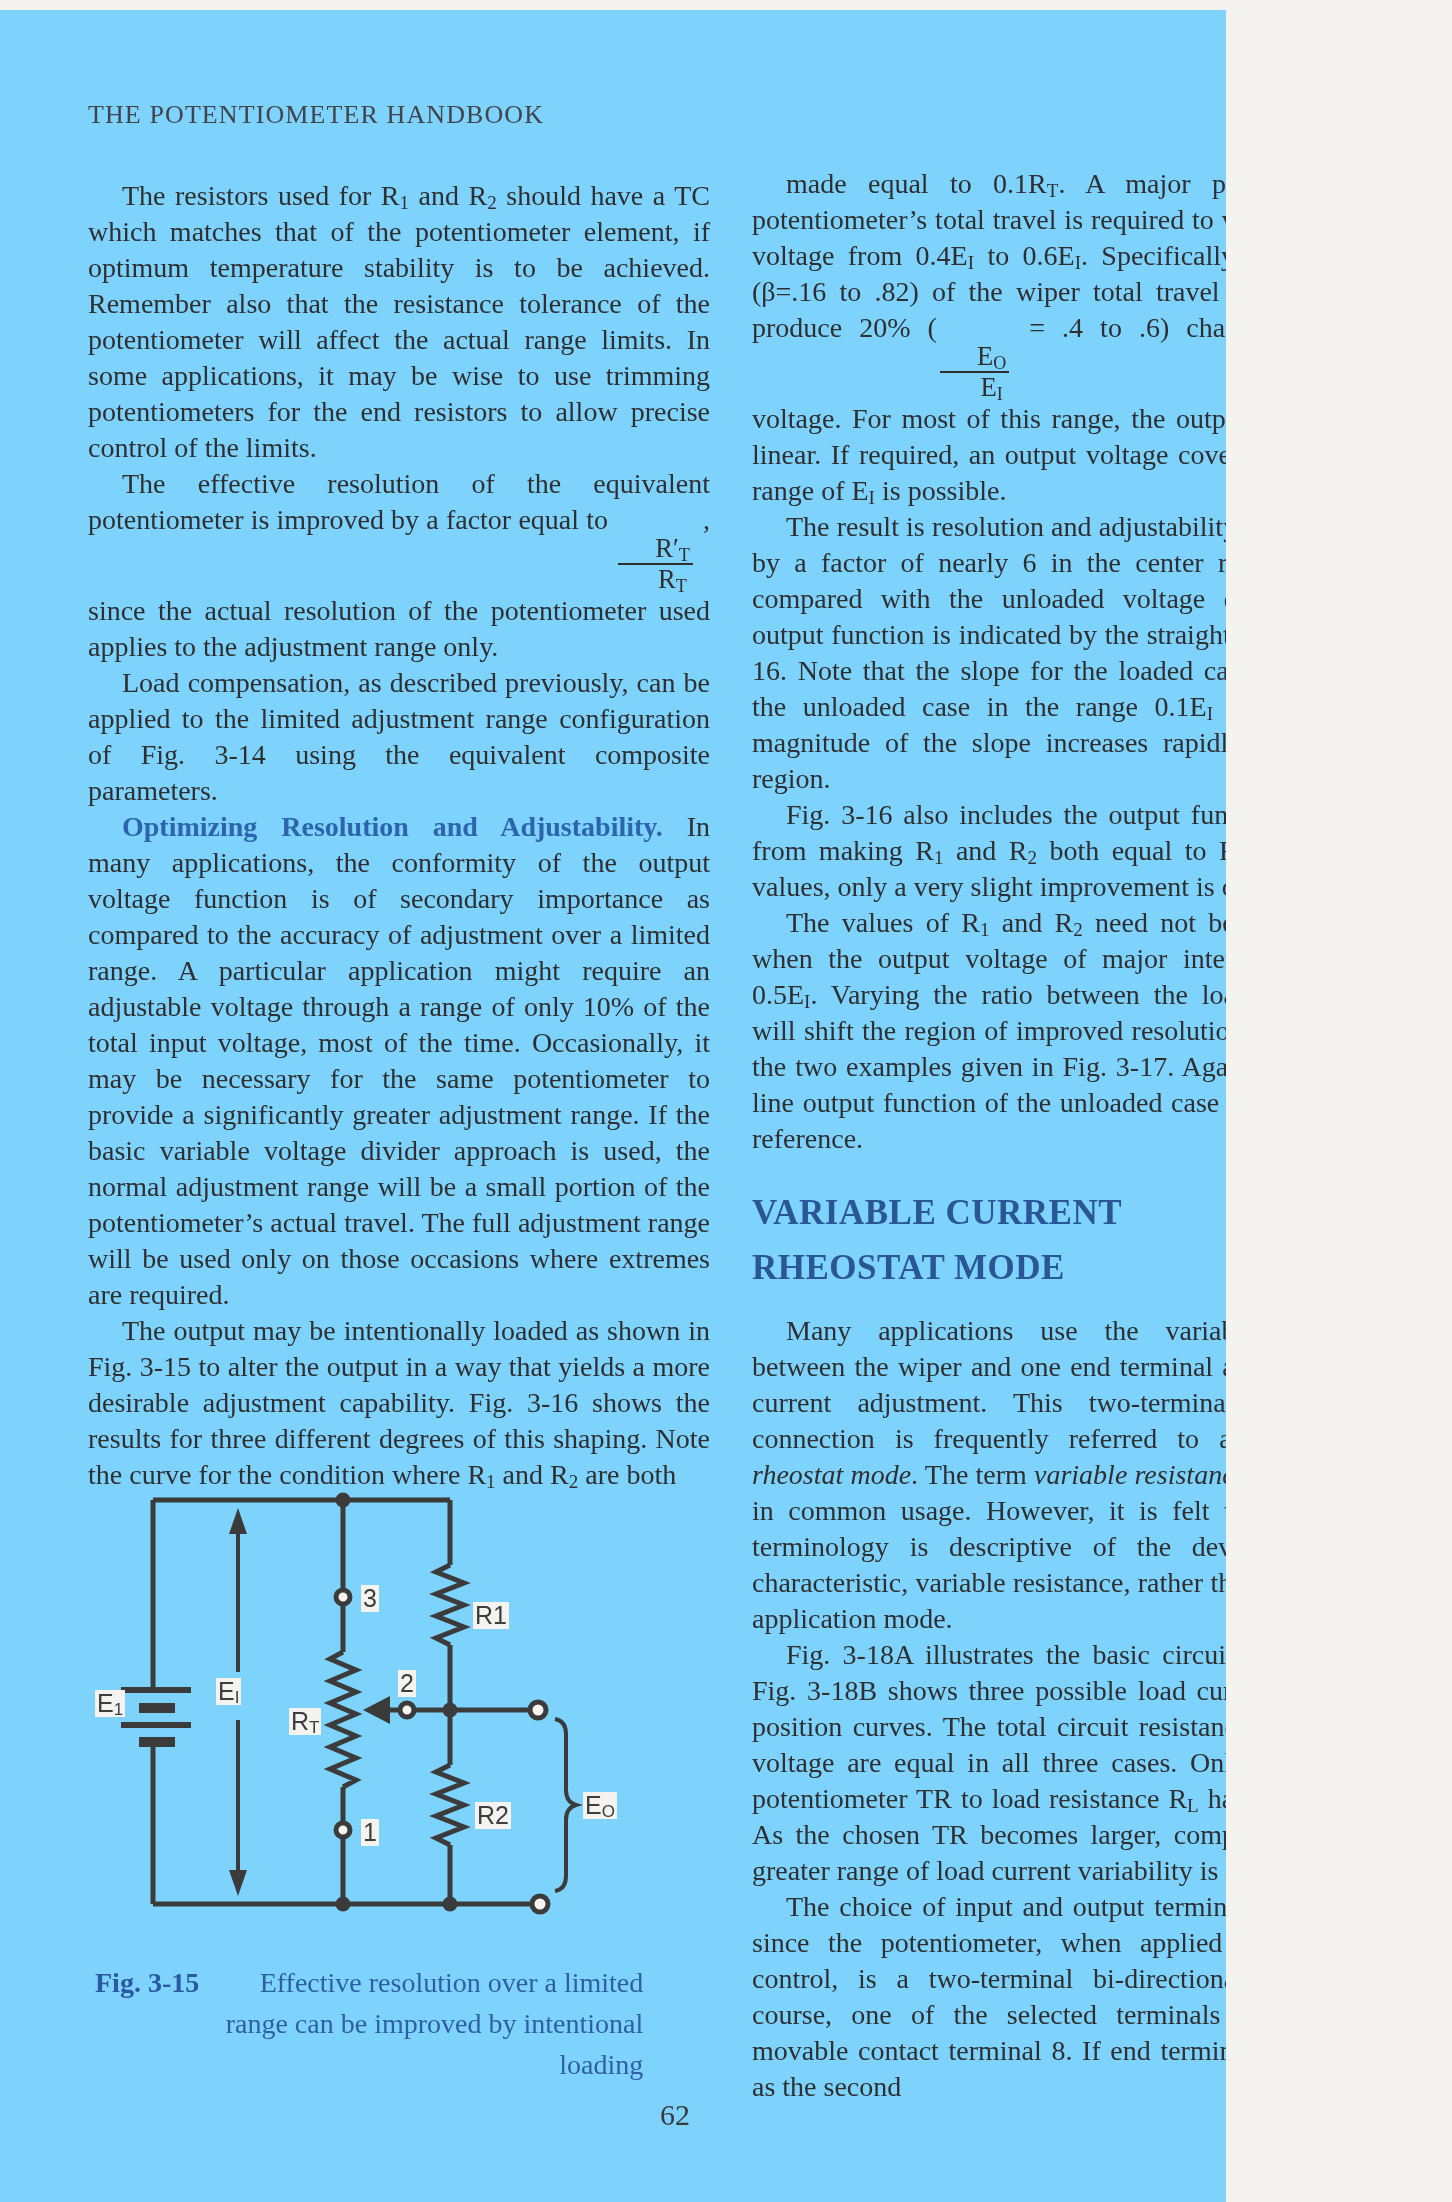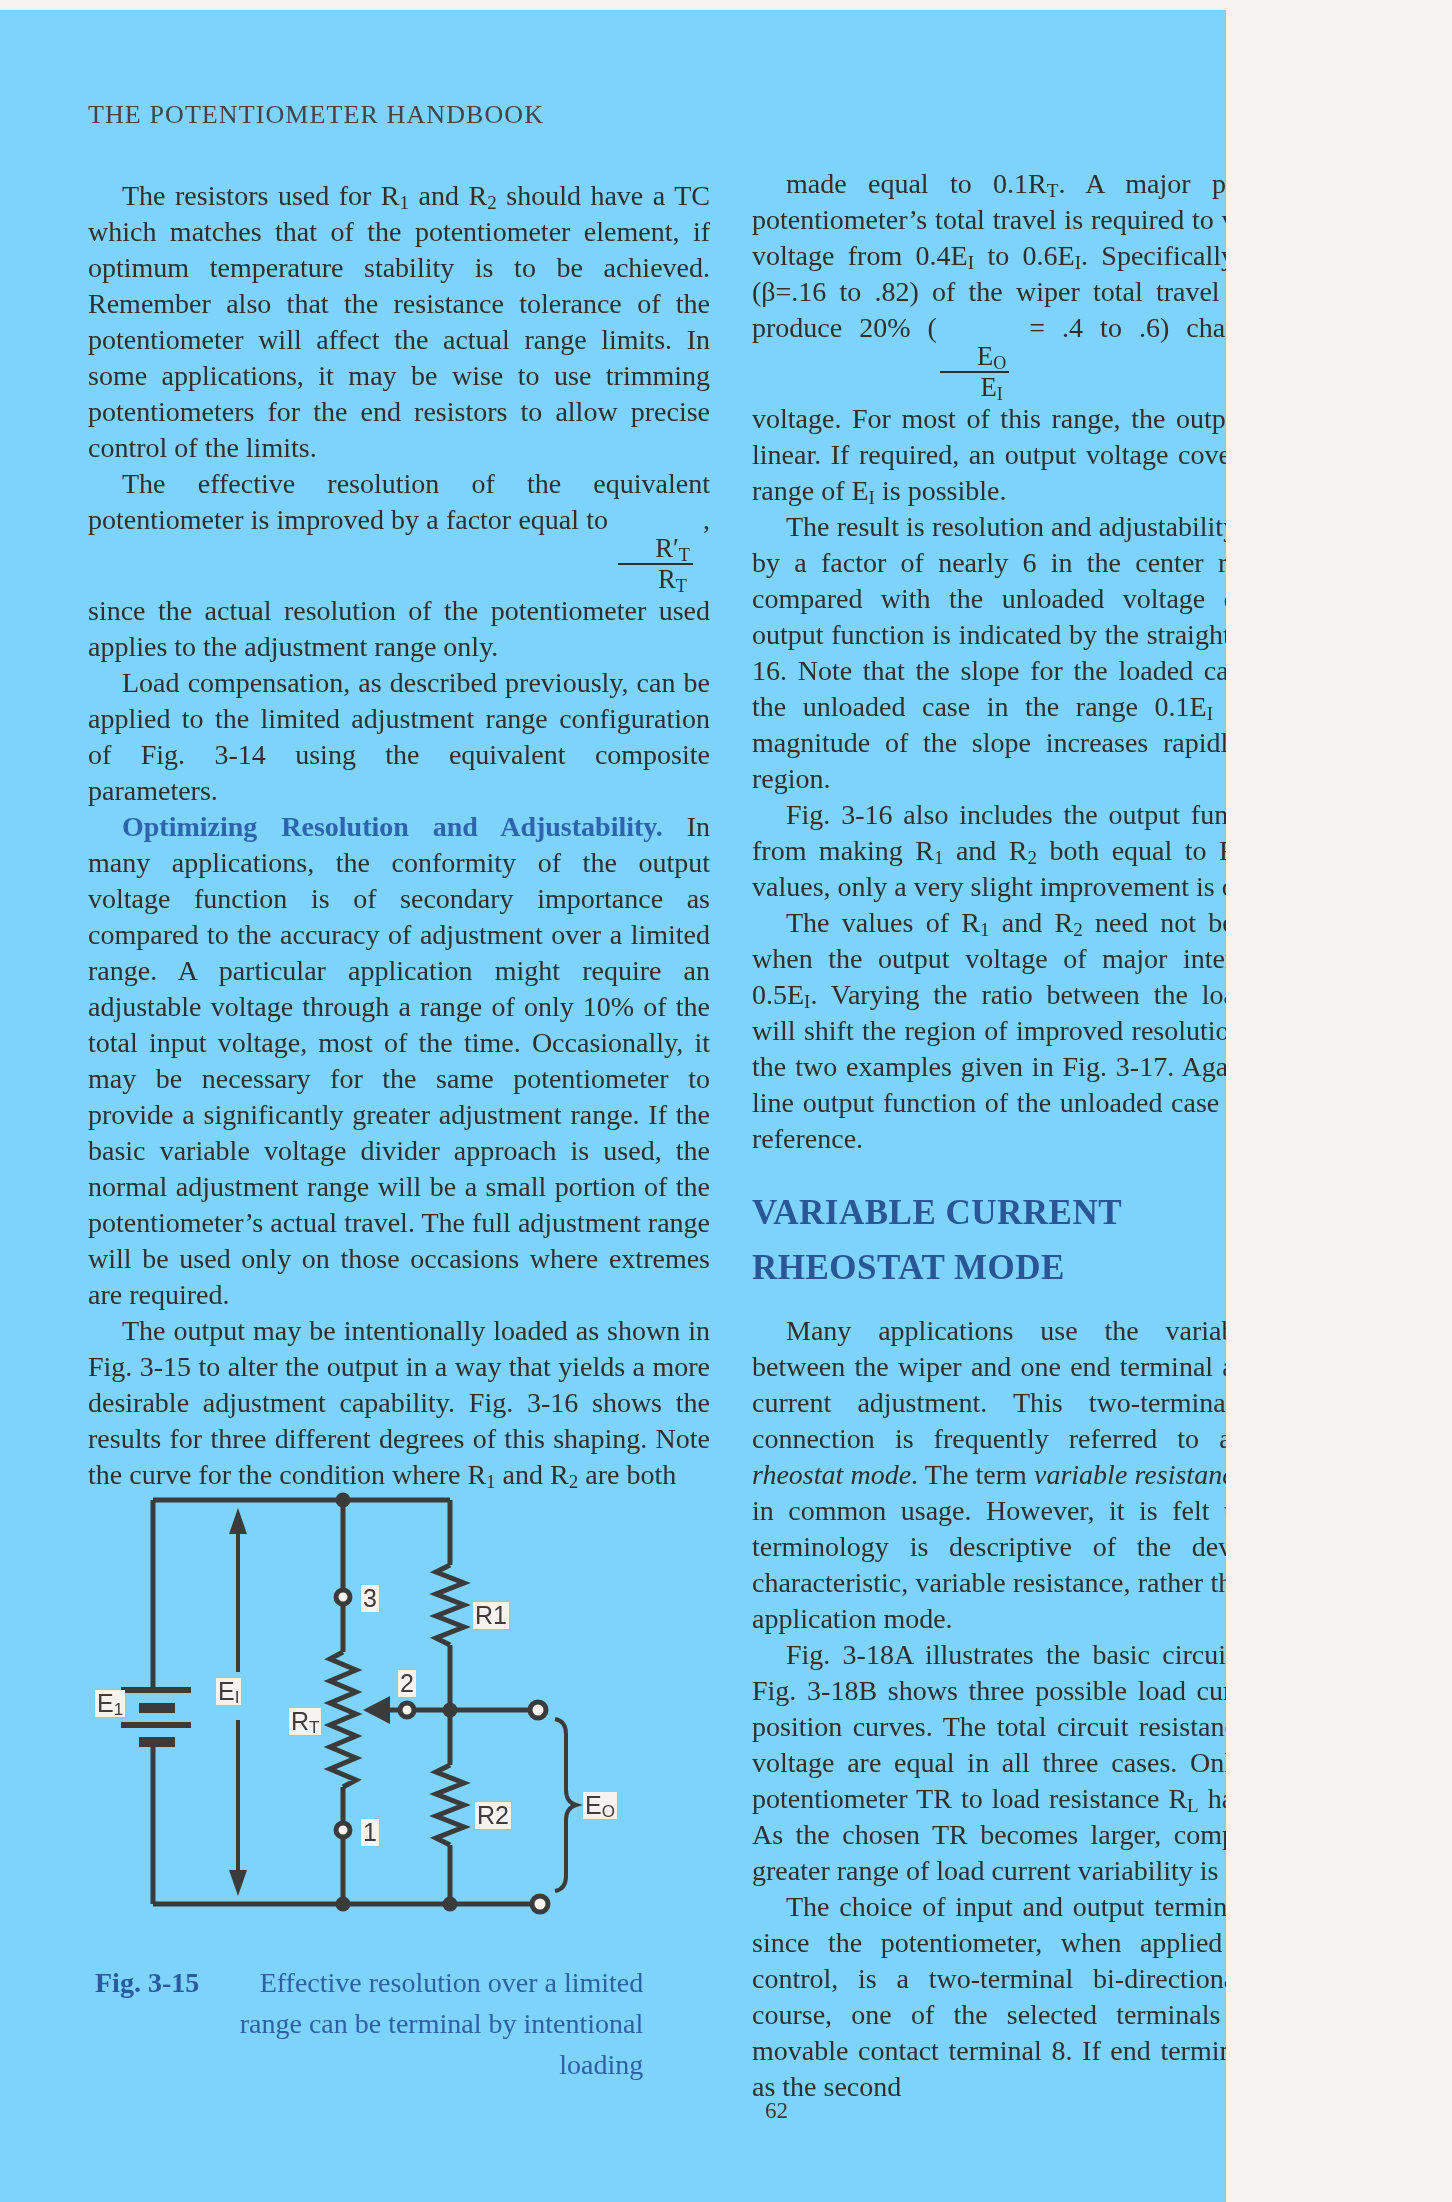--- a/index.html
+++ b/index.html
@@ -52,22 +52,22 @@
   }
   .fig-label sub{font-size:0.68em;vertical-align:-0.2em;line-height:0;}
   .caption{
     position:absolute;left:95px;top:1952px;width:566px;
     display:flex;gap:16px;
     font-size:28px;line-height:41px;color:#2f5fa3;text-align:right;
   }
   .cap-label{font-weight:bold;white-space:nowrap;color:#2a59a0;}
   .cap-text{display:block;width:428px;}
   .folio{
-    position:absolute;left:708px;top:2088px;width:80px;
-    text-align:right;font-size:23px;color:#3a3a3e;
+    position:absolute;left:660px;top:2088px;width:80px;
+    text-align:left;font-size:30px;color:#3a3a3e;
   }
   i{font-style:italic;}
 </style>
 </head>
 <body>
 
 <div class="page">
 
   <div class="running-head">THE POTENTIOMETER HANDBOOK</div>
 
@@ -147,21 +147,21 @@
     <span class="fig-label" style="left:378px;top:130px">R1</span>
     <span class="fig-label" style="left:380px;top:330px">R2</span>
     <span class="fig-label" style="left:488px;top:320px">E<sub>O</sub></span>
     <span class="fig-label" style="left:266px;top:113px">3</span>
     <span class="fig-label" style="left:303px;top:198px">2</span>
     <span class="fig-label" style="left:266px;top:347px">1</span>
   </div>
 
   <div class="caption">
     <span class="cap-label">Fig. 3-15</span>
-    <span class="cap-text">Effective resolution over a limited range can be terminal by intentional loading</span>
+    <span class="cap-text">Effective resolution over a limited range can be improved by intentional loading</span>
   </div>
 
   <div class="col col-right">
     <div>
         <p class="para">made equal to 0.1R<sub>T</sub>. A major portion of the potentiometer’s total travel is required to vary the output voltage from 0.4E<sub>I</sub> to 0.6E<sub>I</sub>. Specifically, almost 70% (β=.16 to .82) of the wiper total travel is required to produce 20% (<span class="frac">
             <span class="fnum">E<sub>O</sub></span>
             <span class="fden">E<sub>I</sub></span>
           </span> = .4 to .6) change in output voltage. For most of this range, the output is relatively linear. If required, an output voltage covering the entire range of E<sub>I</sub> is possible.</p>
         <p class="para">The result is resolution and adjustability are improved by a factor of nearly 6 in the center region. This is compared with the unloaded voltage divider whose output function is indicated by the straight line in Fig. 3-16. Note that the slope for the loaded case is less than the unloaded case in the range 0.1E<sub>I</sub> to 0.9E<sub>I</sub>. The magnitude of the slope increases rapidly outside this region.</p>
         <p class="para">Fig. 3-16 also includes the output function resulting from making R<sub>1</sub> and R<sub>2</sub> both equal to R<sub>T</sub>. With these values, only a very slight improvement is obtained.</p>

